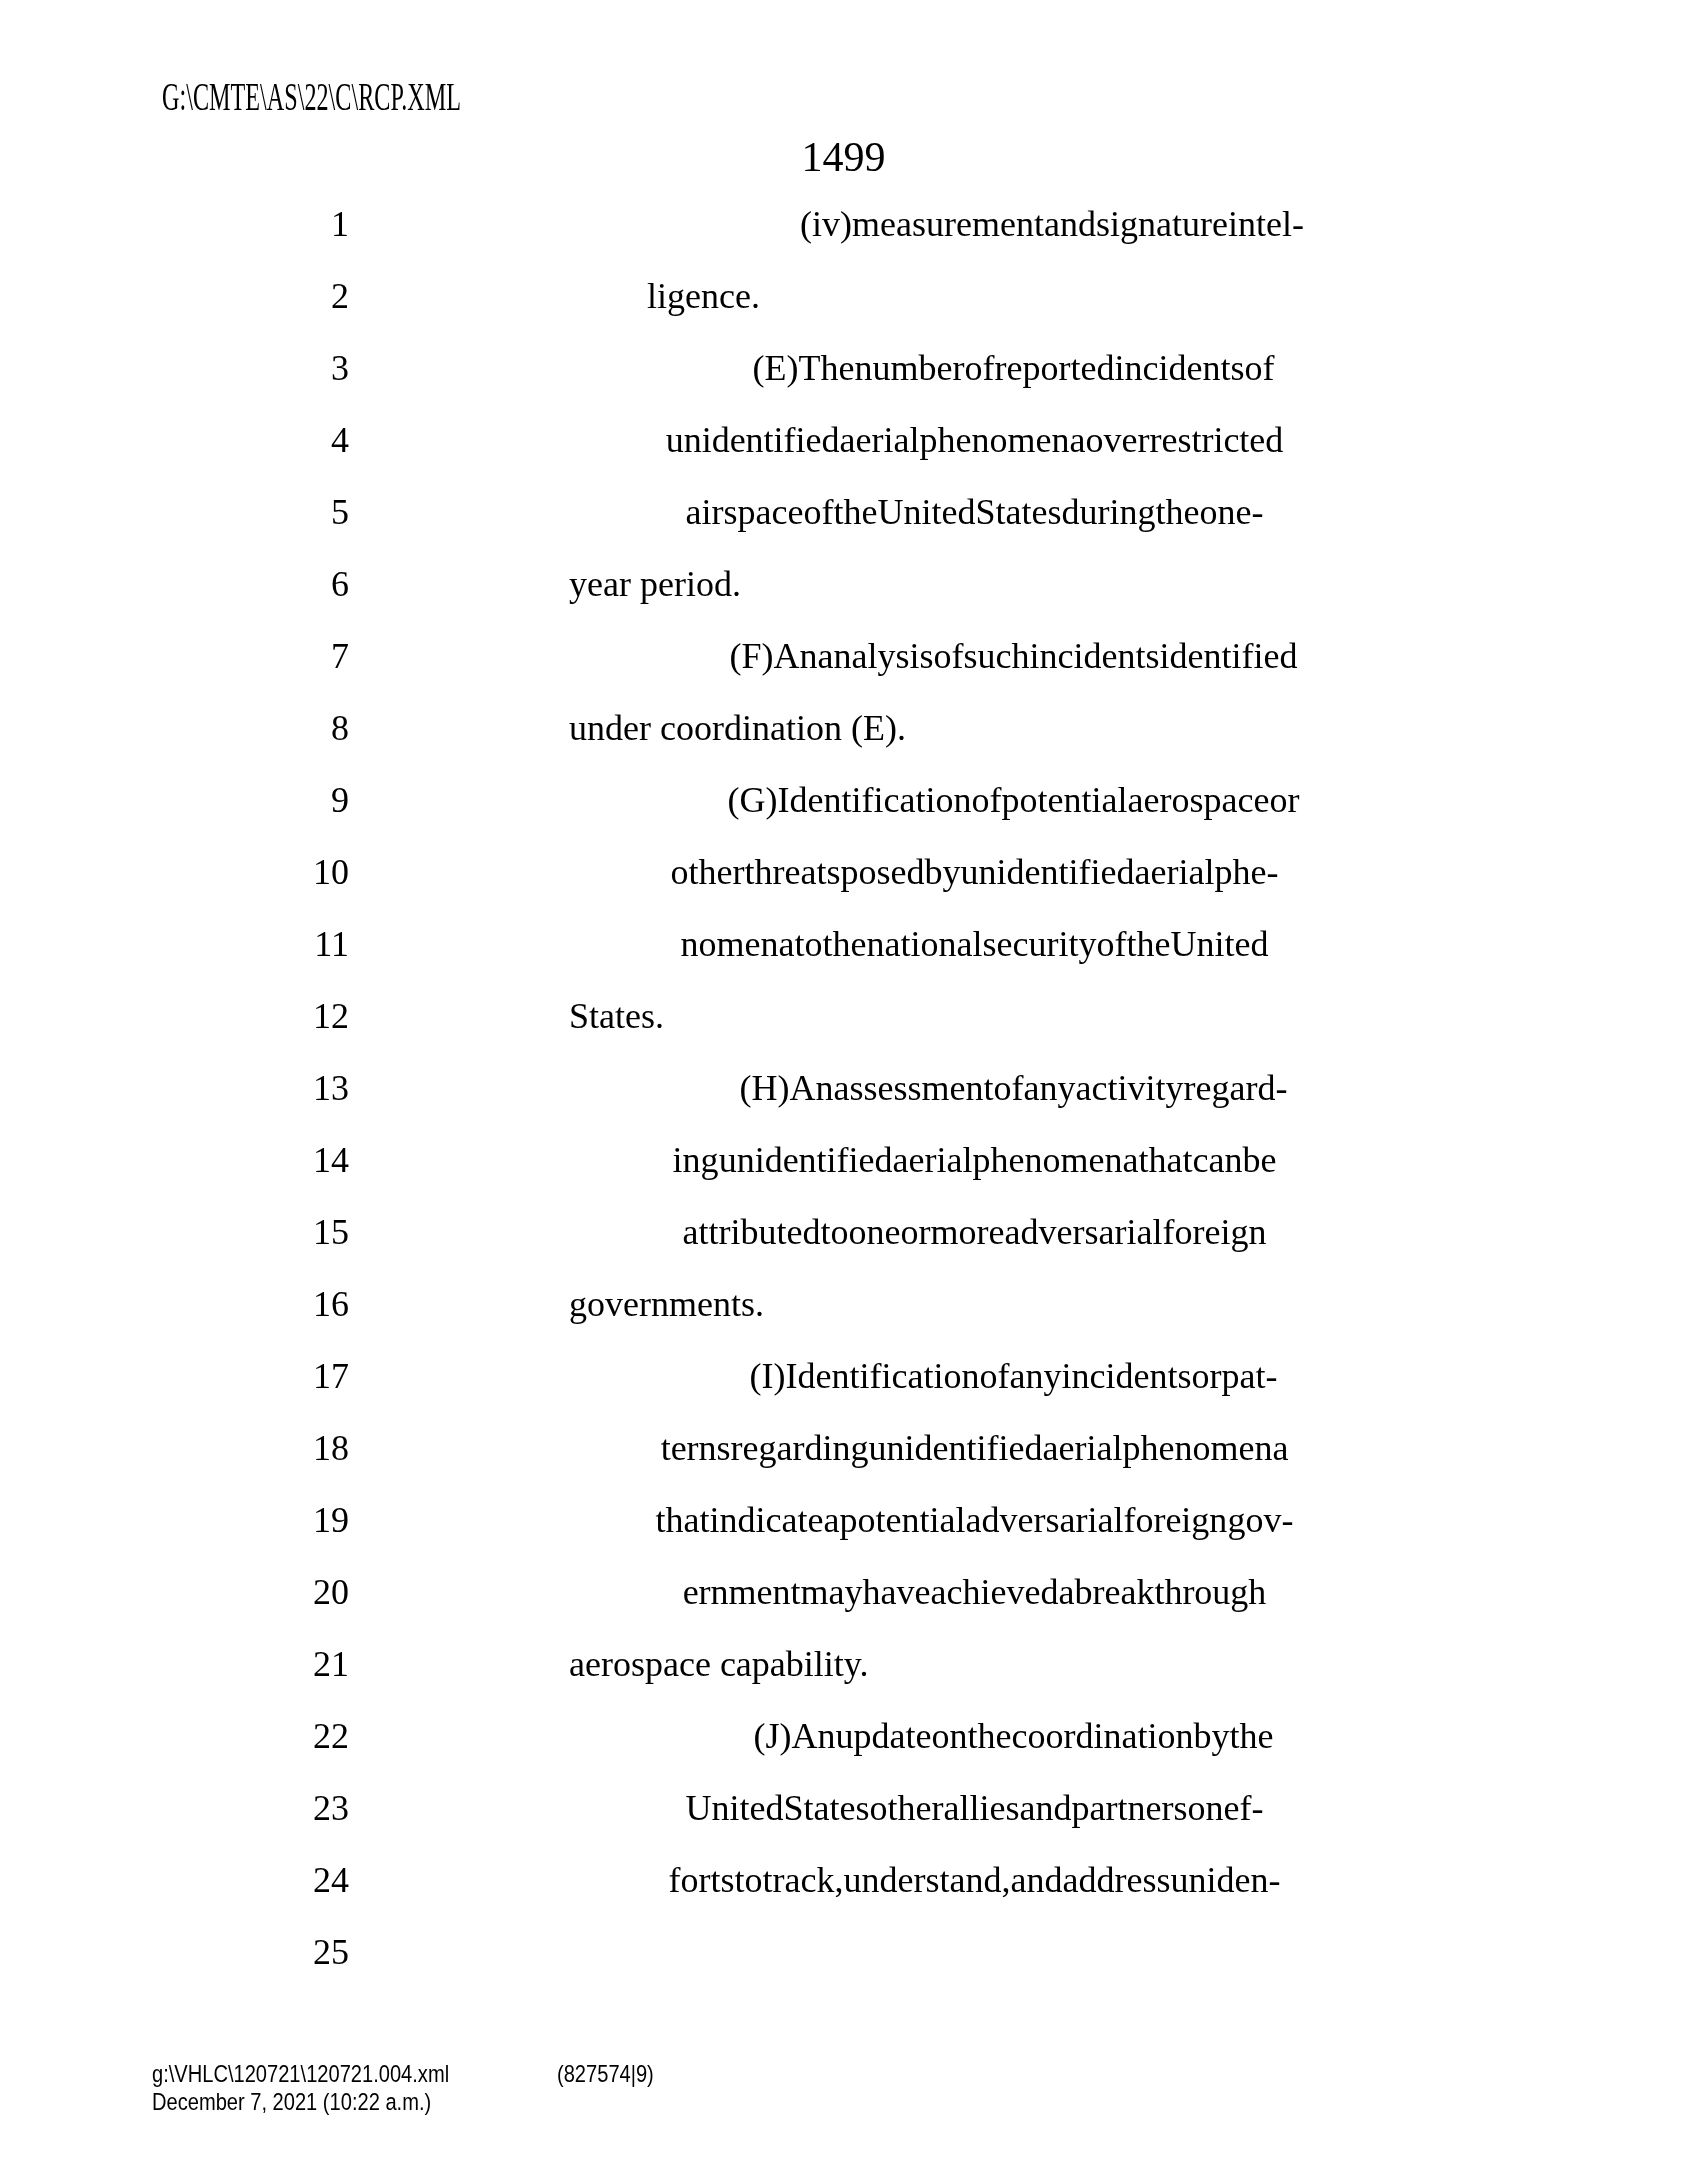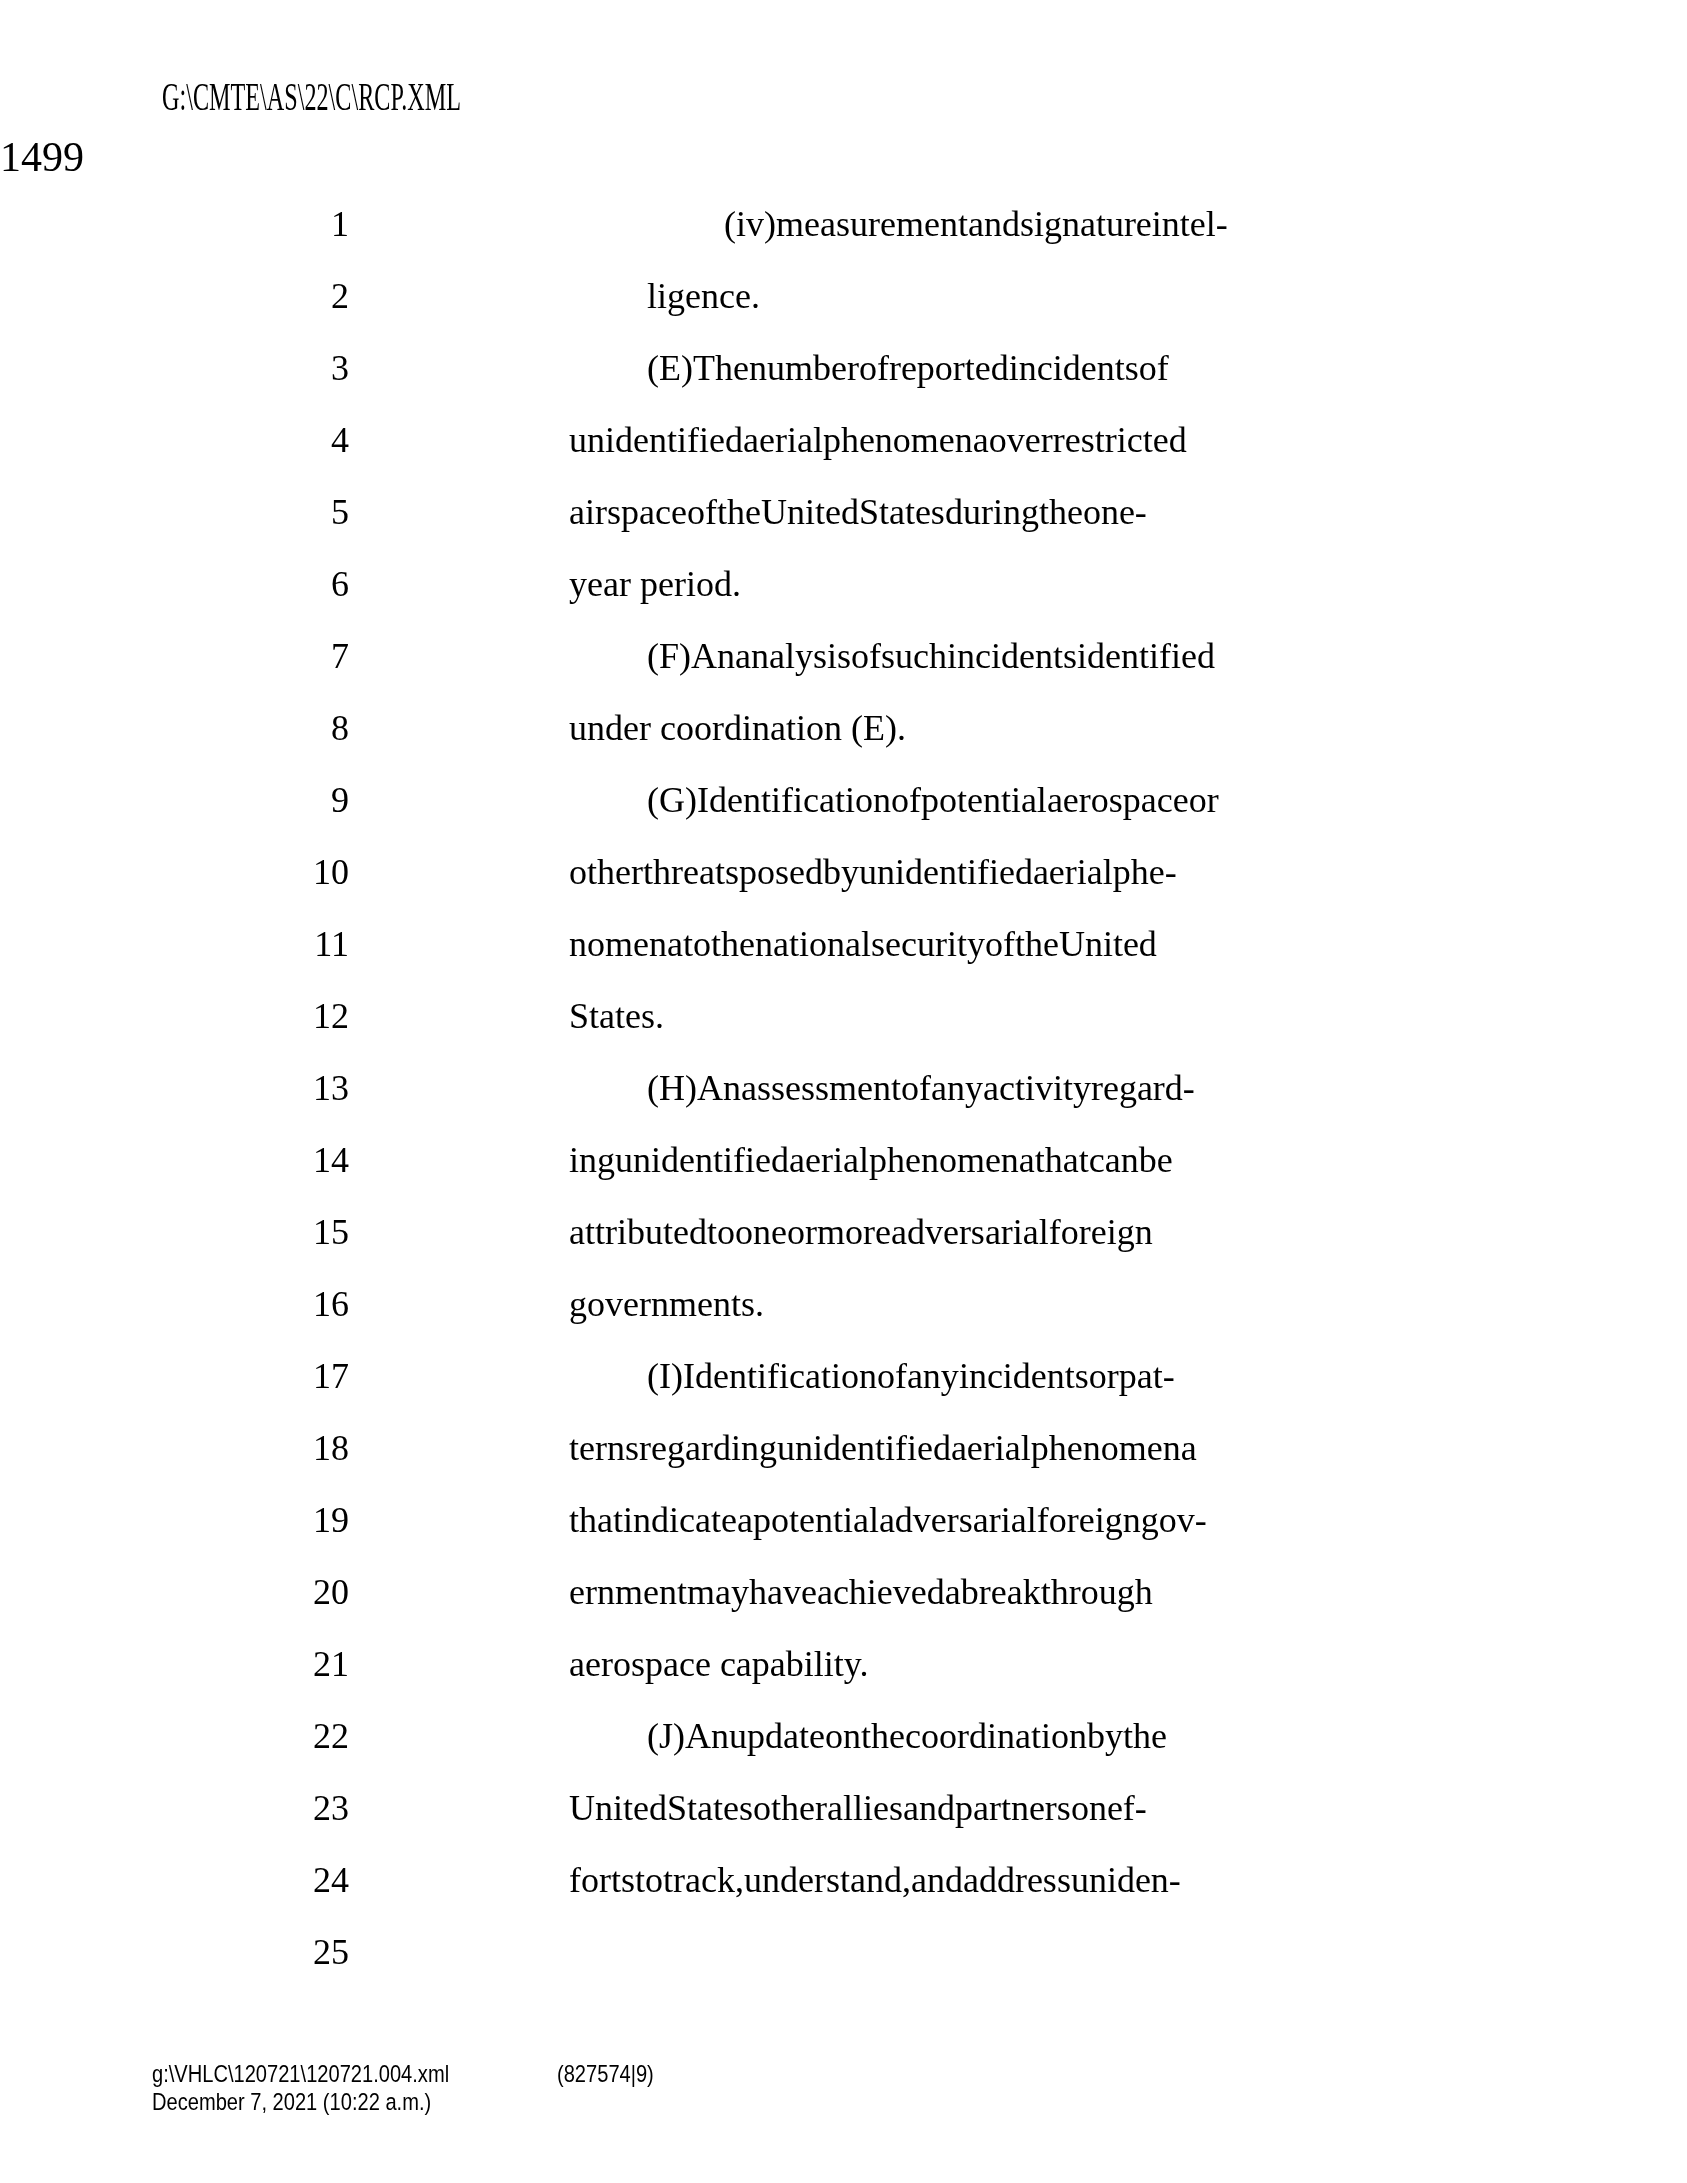--- a/index.html
+++ b/index.html
@@ -24,20 +24,21 @@
     font-size: 39px;
     white-space: nowrap;
     transform: scaleX(0.62);
     transform-origin: 0 50%;
   }
   .page-number {
     position: absolute;
     top: 133px;
     left: 0;
     width: 1687px;
+    text-align: center;
     font-size: 42px;
   }
   .lines {
     position: absolute;
     top: 188px;
     left: 0;
     width: 1687px;
   }
   .line {
     position: relative;
@@ -57,21 +58,22 @@
     left: 569px;
     width: 763px;
     top: 50%;
     transform: translateY(-50%);
     font-size: 36px;
     box-sizing: border-box;
     white-space: nowrap;
   }
   .txt.justify {
     display: flex;
-    justify-content: flex-start;
+    justify-content: center;
+    margin-left: 24px;
   }
   .indent-none   { padding-left: 0; }
   .indent-para   { padding-left: 78px; }
   .indent-clause { padding-left: 155px; }
   .footer {
     position: absolute;
     left: 152px;
     top: 2060px;
     font-family: "Liberation Sans", sans-serif;
     font-size: 24.5px;

